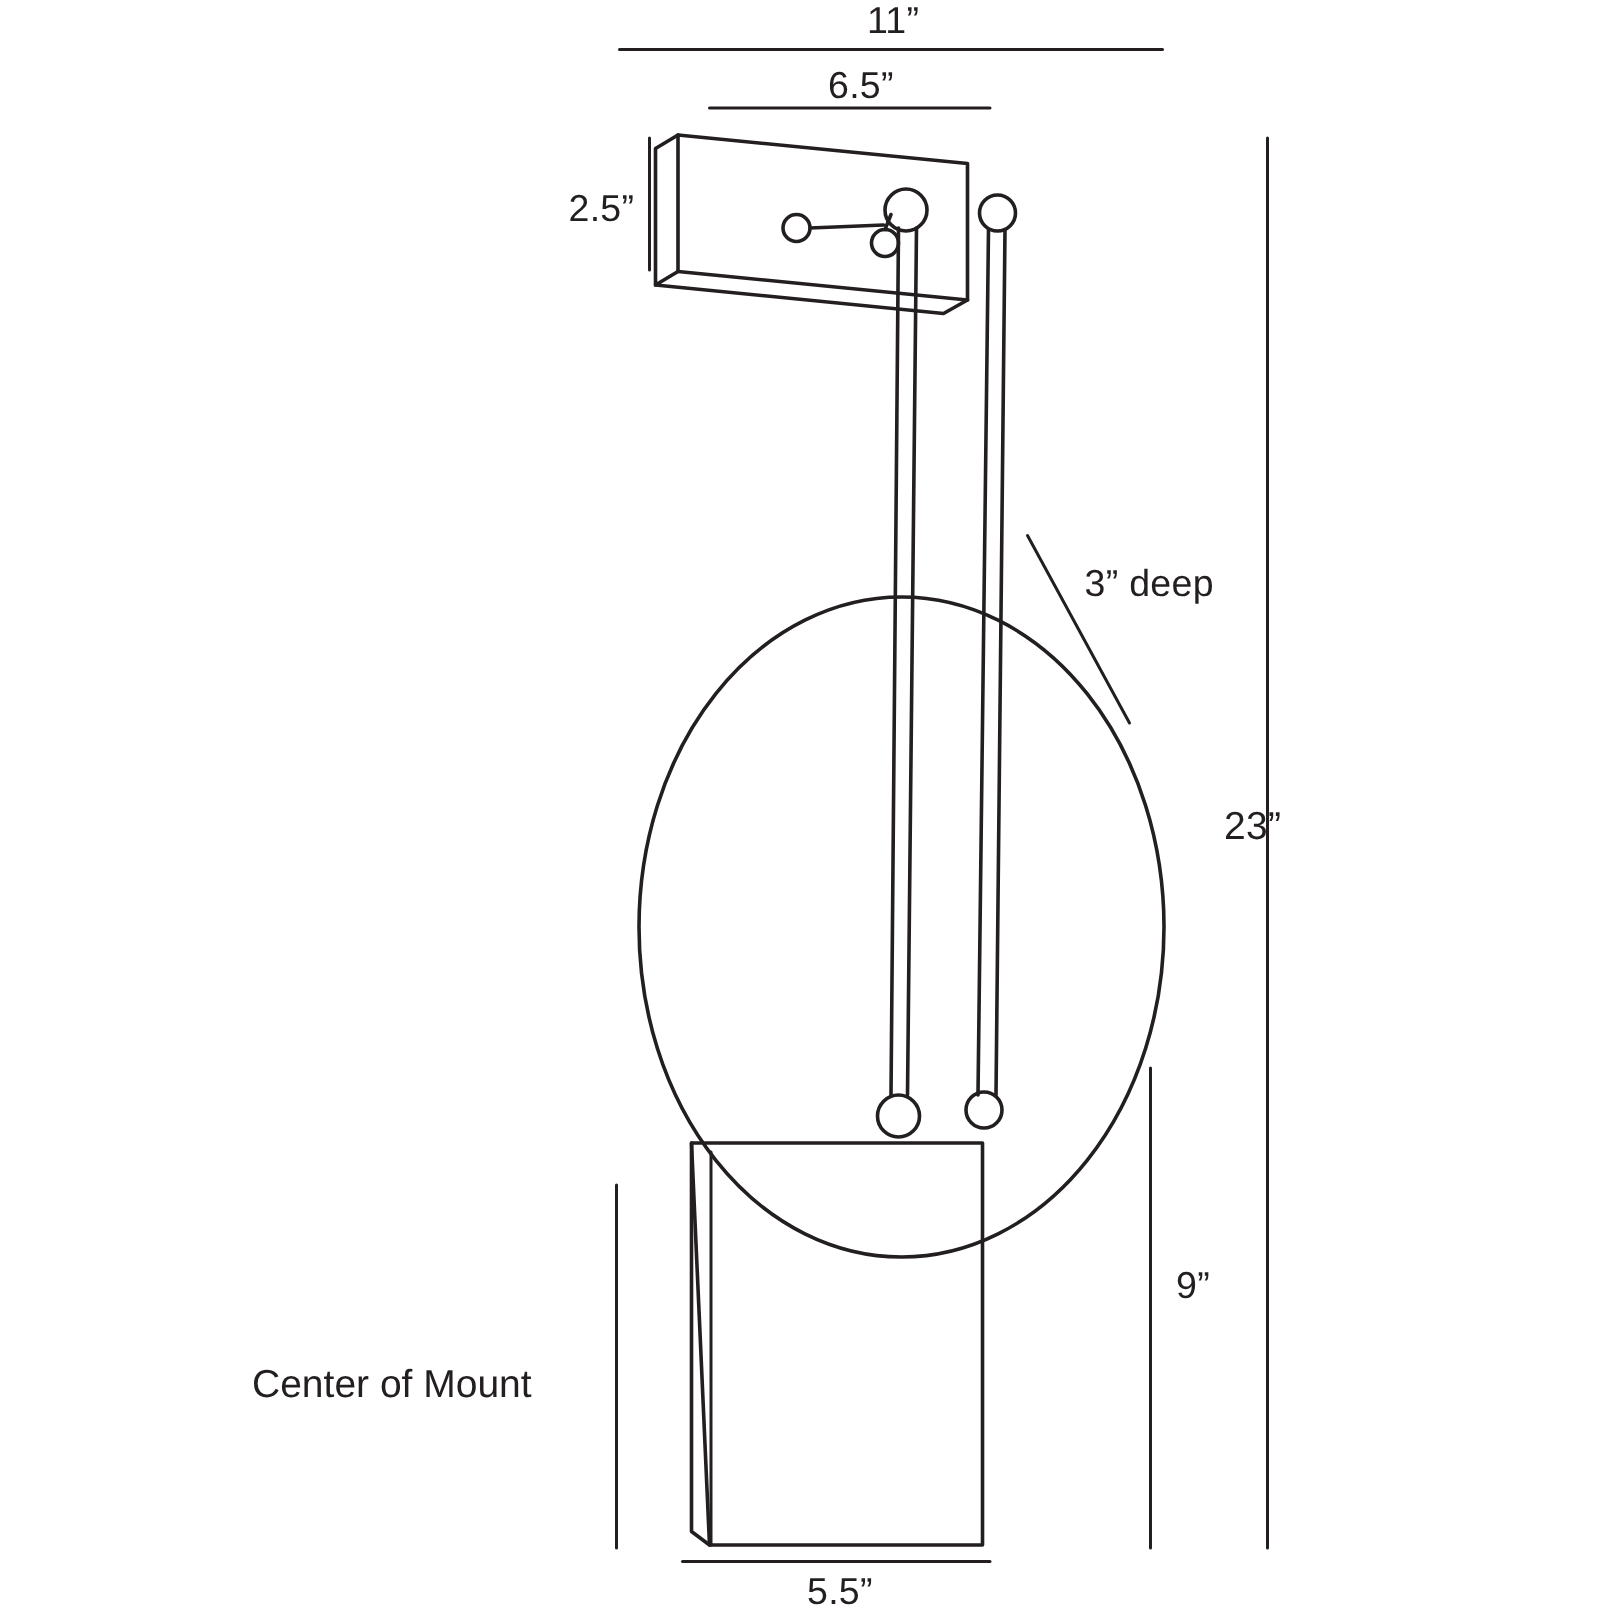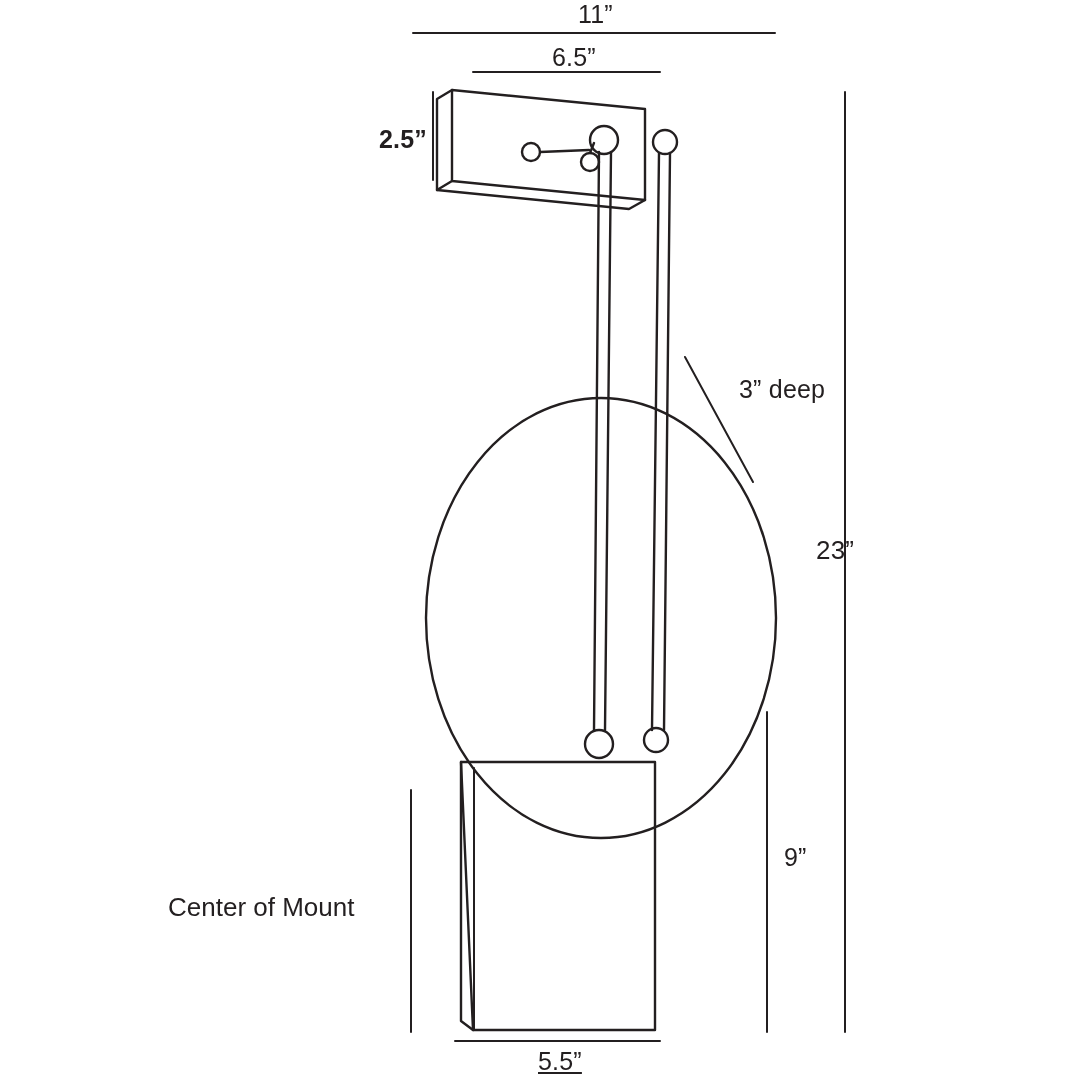--- a/index.html
+++ b/index.html
@@ -33,20 +33,21 @@
   .dim-label.big {
     font-size: 26px;
   }
   .mount-note {
     position: absolute;
     font-family: "Liberation Sans", sans-serif;
     font-size: 26px;
     color: #231f20;
     line-height: 34px;
     white-space: pre;
+    margin-top: 15px;
   }
 </style>
 </head>
 <body>
 
 <div id="stage">
 
   <svg id="drawing" viewBox="0 0 1080 1080">
     <g fill="none" stroke="#231f20" stroke-width="2.2" stroke-linecap="round" stroke-linejoin="round">
 
@@ -92,21 +93,21 @@
 
       <path d="M 461 762 L 655 762 L 655 1030 L 473 1030 Z" stroke-width="2.4"></path>
       <path d="M 461 762 L 461 1021 L 473 1030" stroke-width="2.4"></path>
       <path d="M 474 768 L 474 1030" stroke-width="2"></path>
 
     </g>
   </svg>
 
   <div class="dim-label" style="left:578px; top:0px;text-align:right;">11”</div>
   <div class="dim-label" style="left:552px; top:43px;">6.5”</div>
-  <div class="dim-label" style="left:379px; top:125px;font-weight:bold;">2.5”</div>
-  <div class="dim-label" style="left:723px; top:375px;margin-left:16px;">3” deep</div>
+  <div class="dim-label" style="left:379px; top:125px;">2.5”</div>
+  <div class="dim-label" style="left:723px; top:375px;">3” deep</div>
   <div class="dim-label big" style="left:816px; top:535px;">23”</div>
   <div class="dim-label" style="left:784px; top:843px;">9”</div>
-  <div class="dim-label" style="left:538px; top:1047px;text-decoration:underline;">5.5”</div>
+  <div class="dim-label" style="left:538px; top:1047px;">5.5”</div>
 
   <div class="mount-note" style="left:168px; top:890px;"><span>Center of Mount</span><br></div>
 
 </div>
 
 </body></html>

